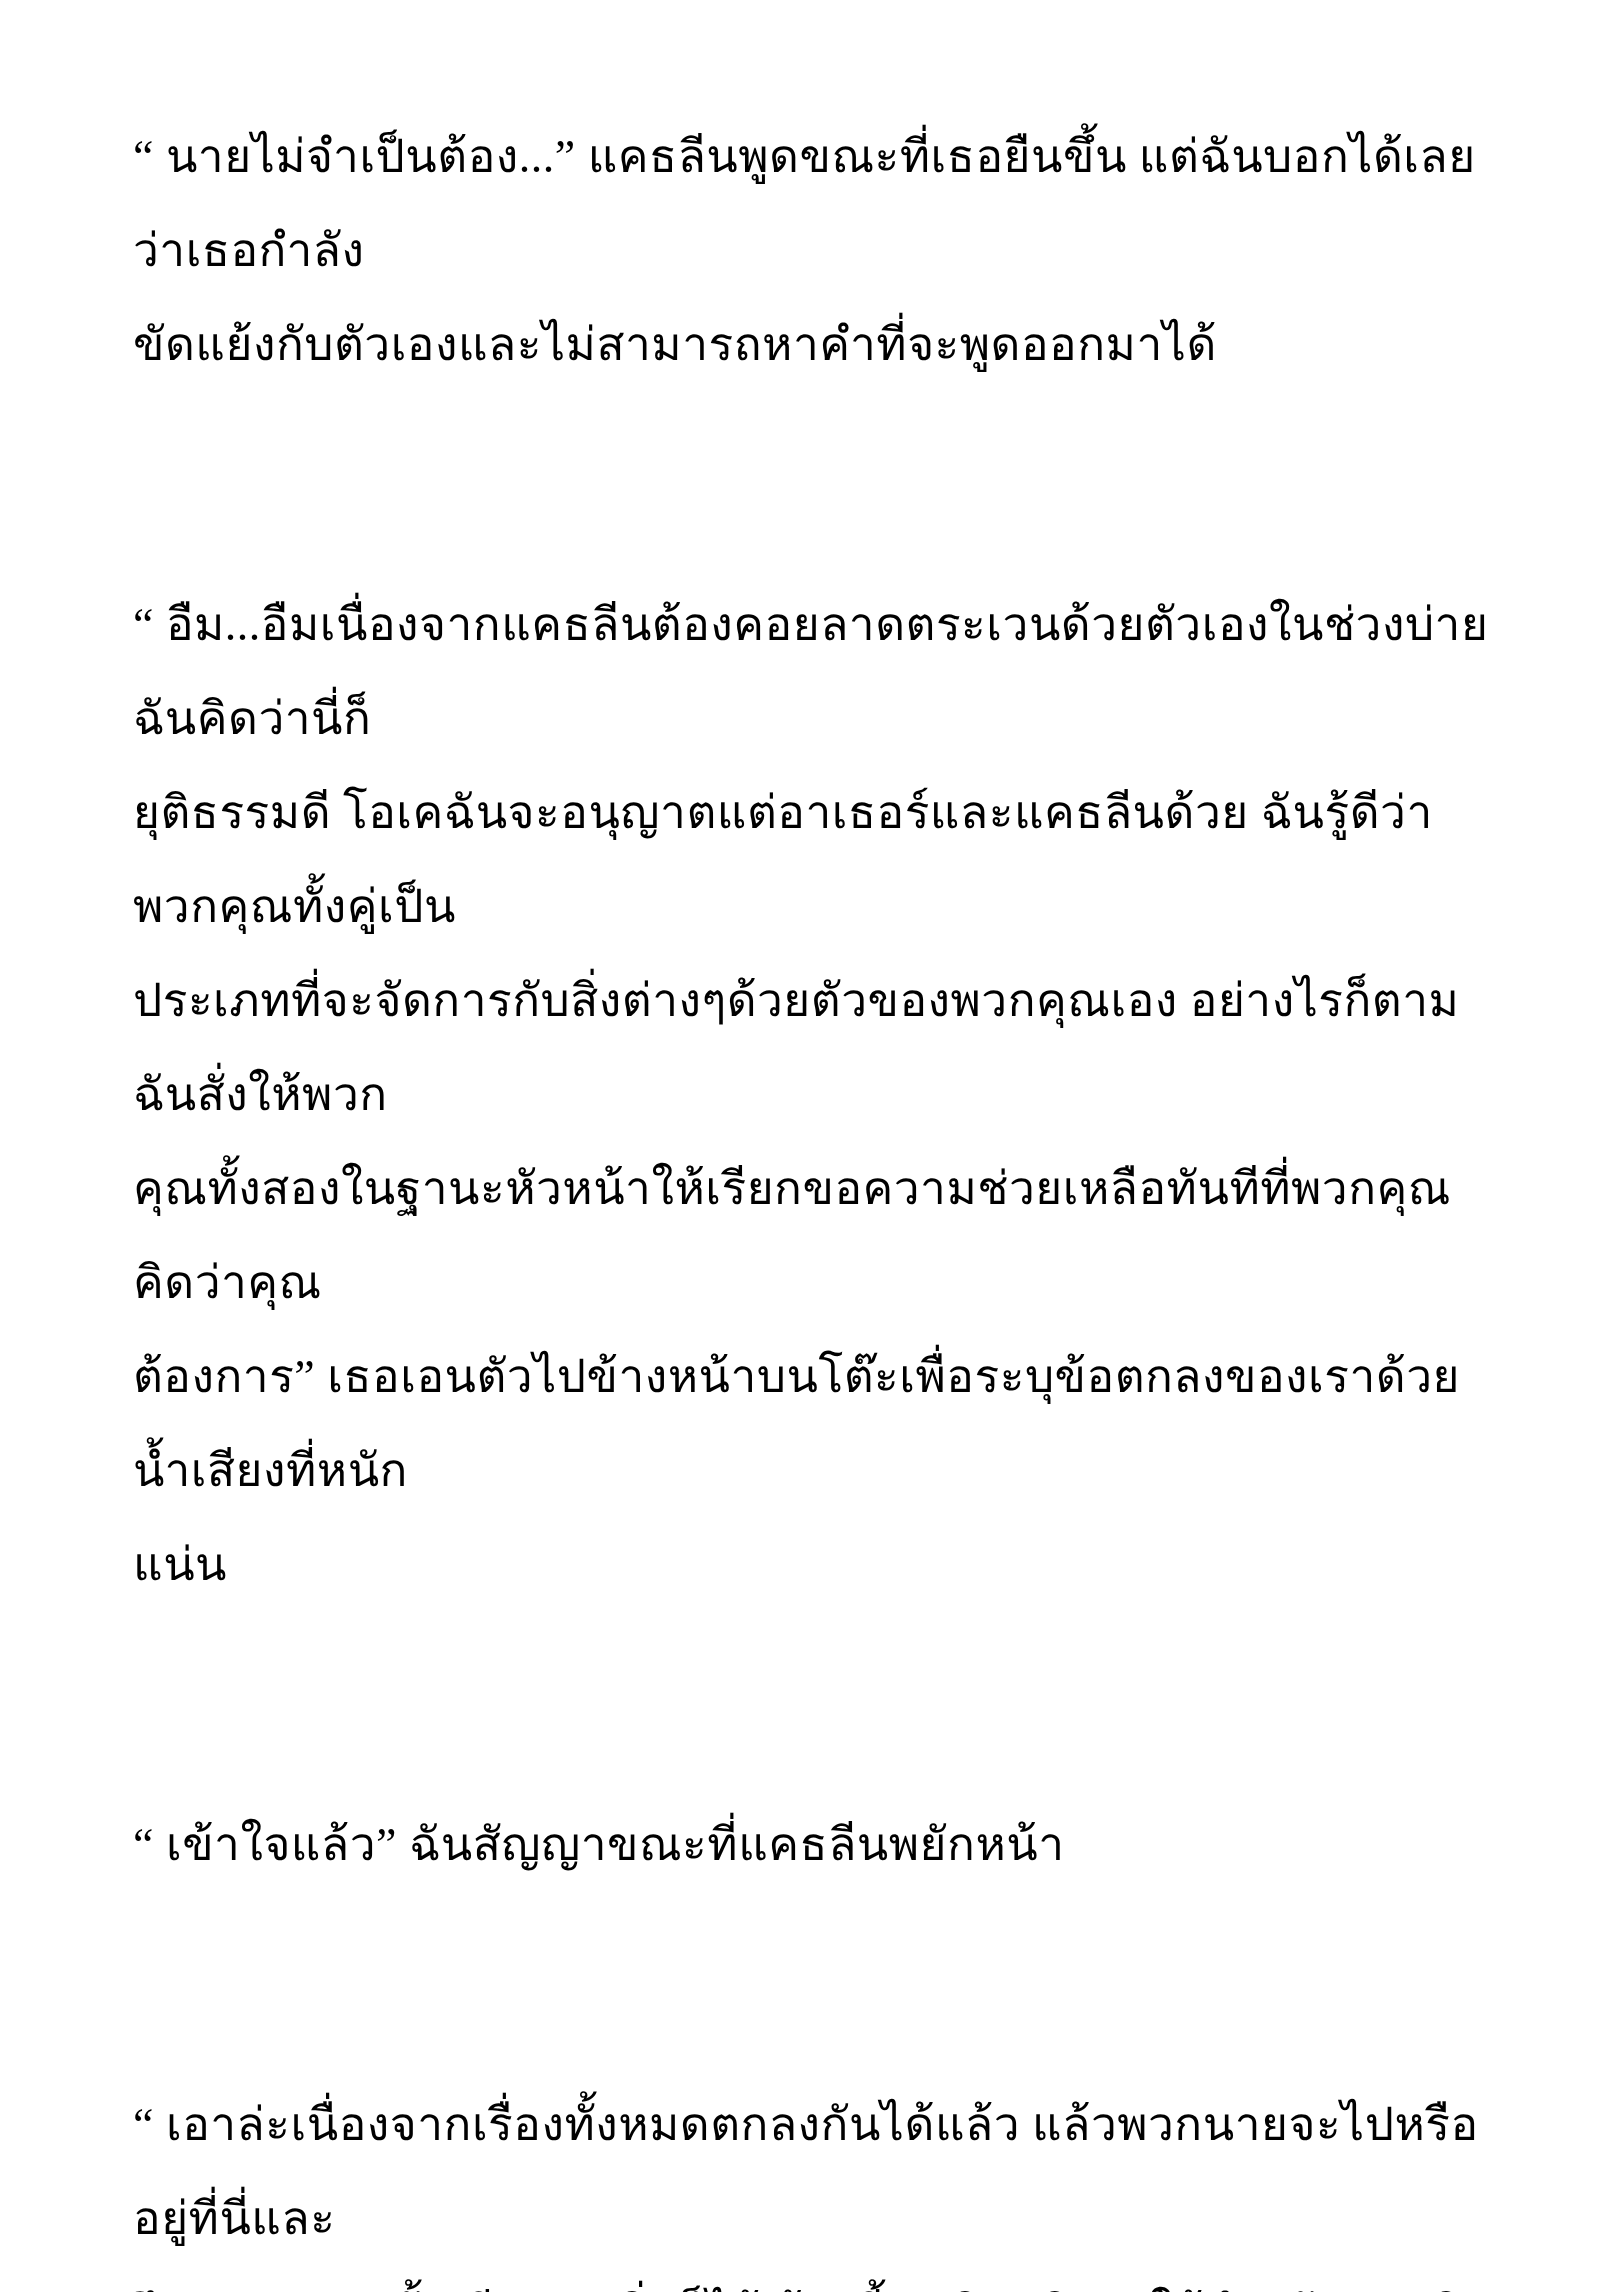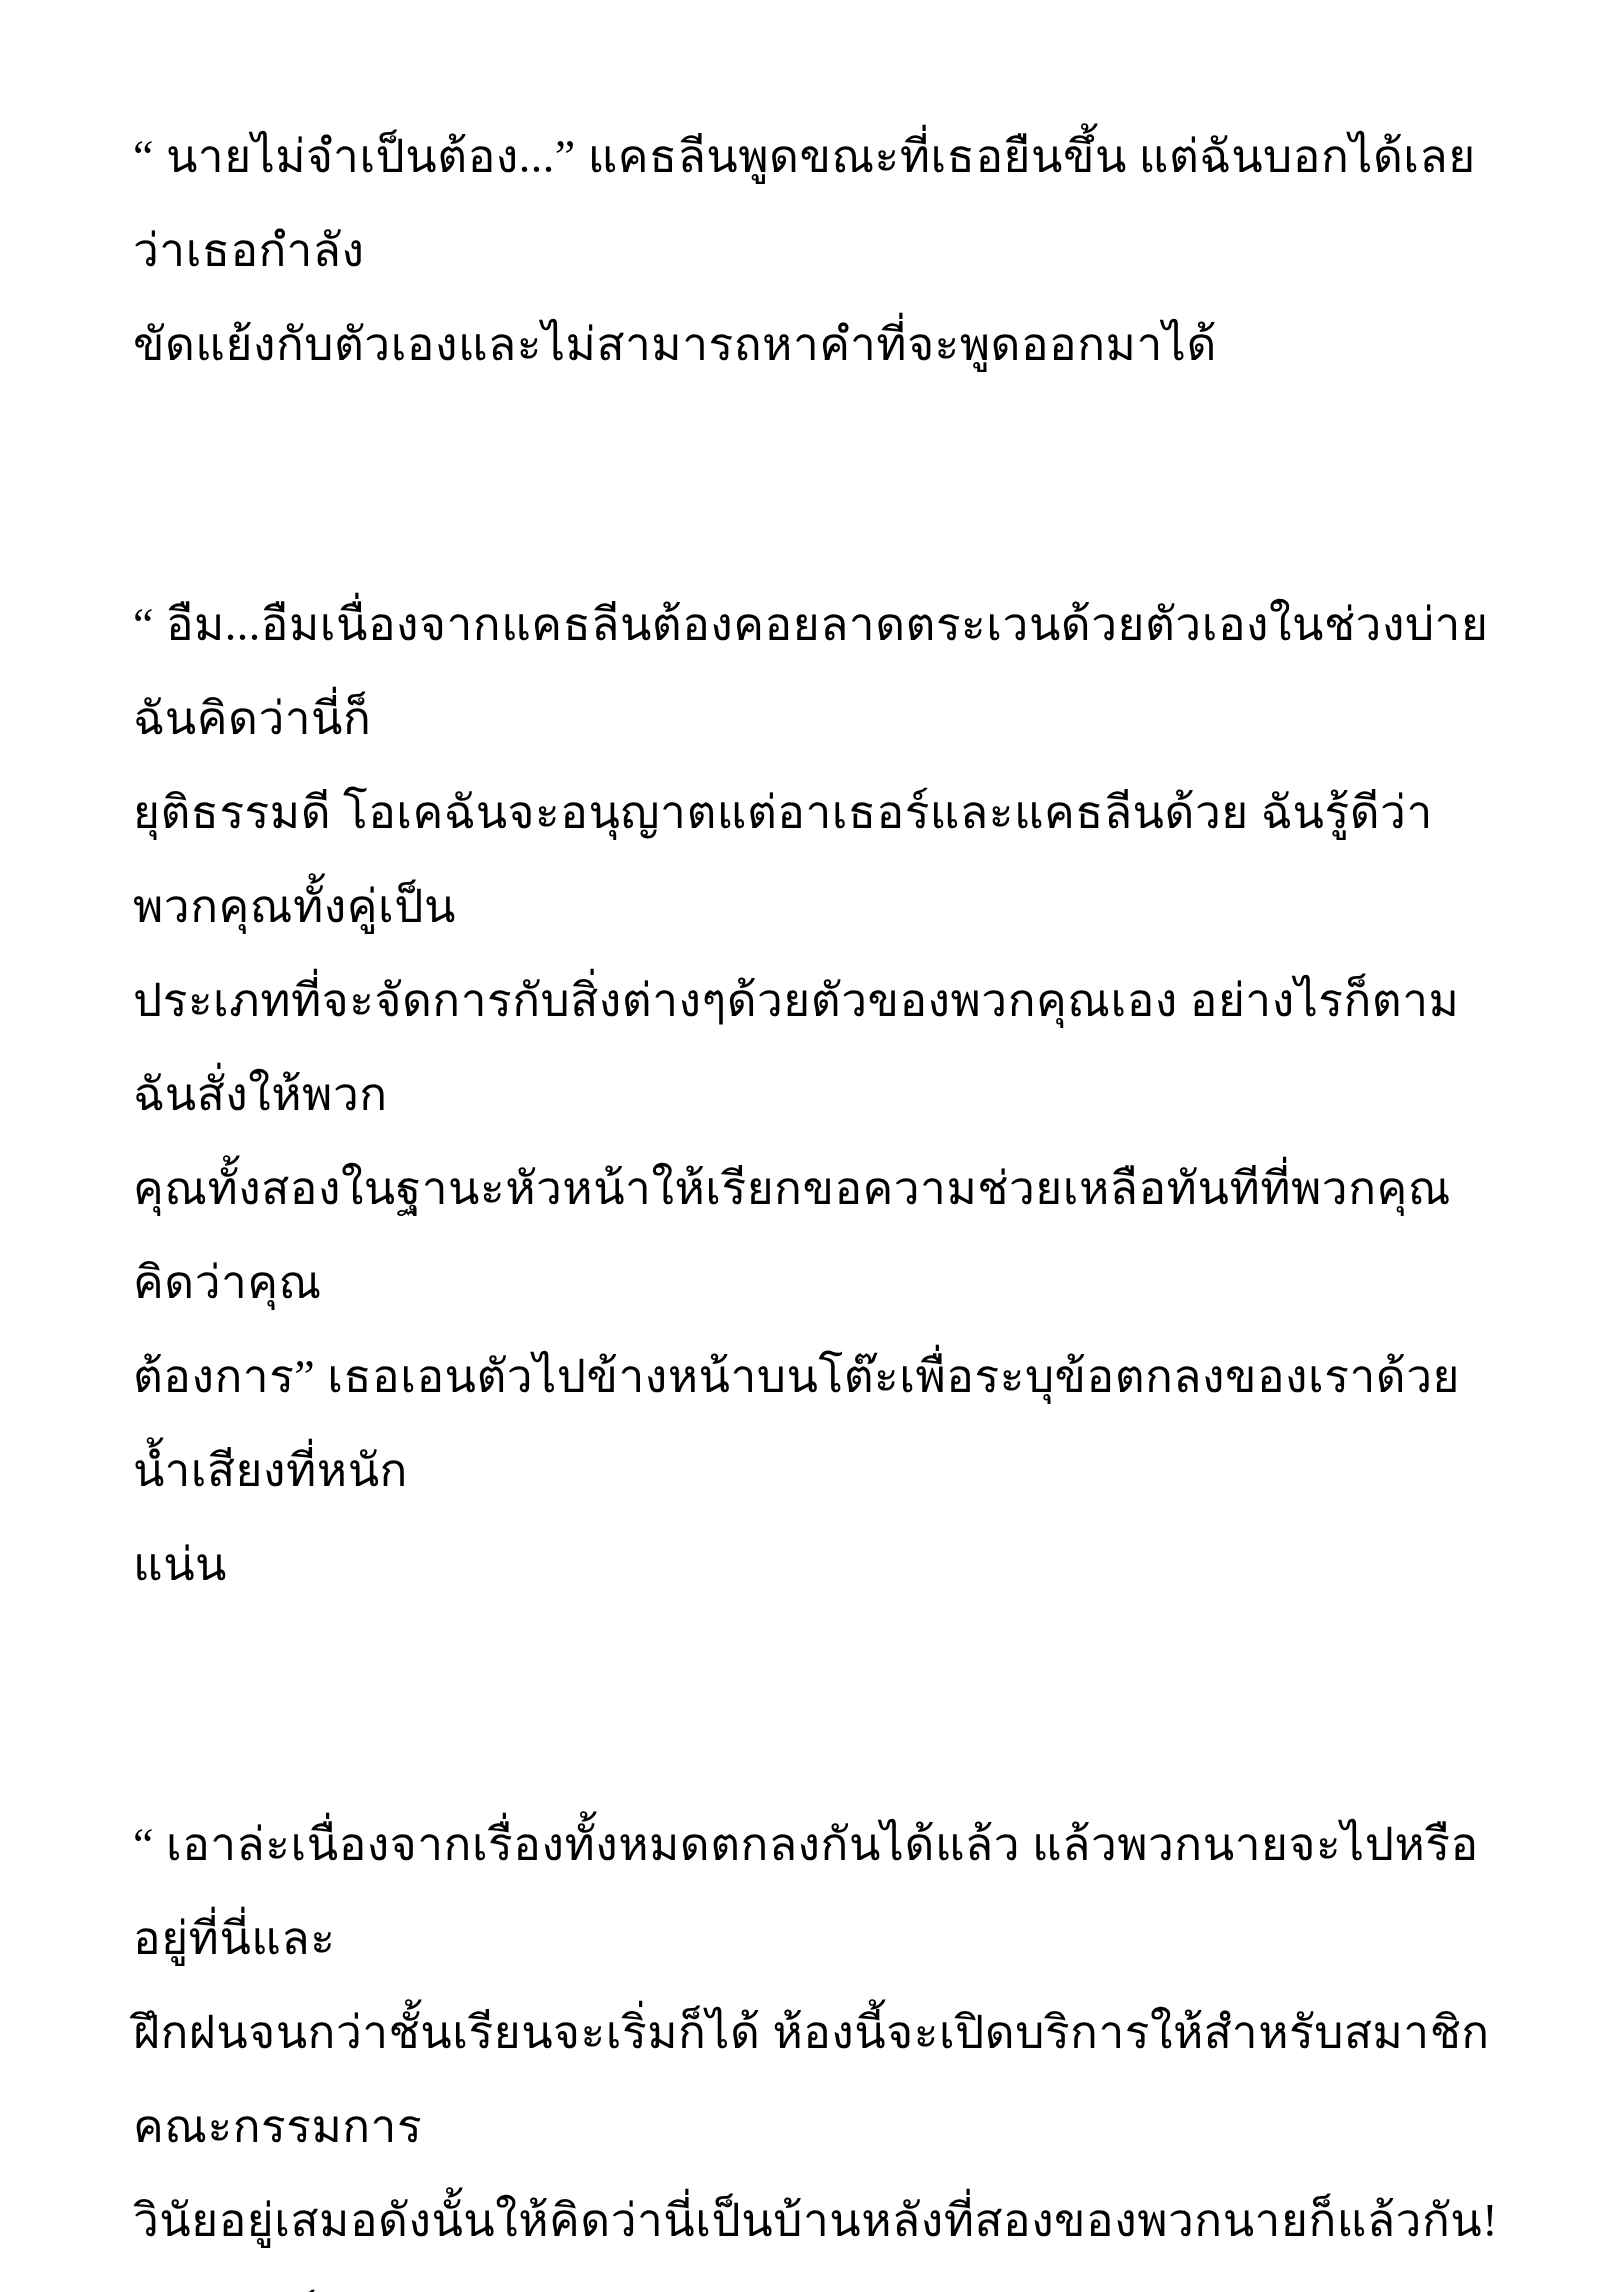--- a/index.html
+++ b/index.html
@@ -35,19 +35,20 @@
 
 <main class="page">
   <p class="para">“ นายไม่จำเป็นต้อง...” แคธลีนพูดขณะที่เธอยืนขึ้น แต่ฉันบอกได้เลยว่าเธอกำลัง
 ขัดแย้งกับตัวเองและไม่สามารถหาคำที่จะพูดออกมาได้</p>
   <p class="para">“ อืม...อืมเนื่องจากแคธลีนต้องคอยลาดตระเวนด้วยตัวเองในช่วงบ่ายฉันคิดว่านี่ก็
 ยุติธรรมดี โอเคฉันจะอนุญาตแต่อาเธอร์และแคธลีนด้วย ฉันรู้ดีว่าพวกคุณทั้งคู่เป็น
 ประเภทที่จะจัดการกับสิ่งต่างๆด้วยตัวของพวกคุณเอง อย่างไรก็ตามฉันสั่งให้พวก
 คุณทั้งสองในฐานะหัวหน้าให้เรียกขอความช่วยเหลือทันทีที่พวกคุณคิดว่าคุณ
 ต้องการ” เธอเอนตัวไปข้างหน้าบนโต๊ะเพื่อระบุข้อตกลงของเราด้วยน้ำเสียงที่หนัก
 แน่น</p>
+  <p class="para">“ เข้าใจแล้ว” ฉันสัญญาขณะที่แคธลีนพยักหน้า</p>
   <p class="para">“ เอาล่ะเนื่องจากเรื่องทั้งหมดตกลงกันได้แล้ว แล้วพวกนายจะไปหรืออยู่ที่นี่และ
 ฝึกฝนจนกว่าชั้นเรียนจะเริ่มก็ได้ ห้องนี้จะเปิดบริการให้สำหรับสมาชิกคณะกรรมการ
 วินัยอยู่เสมอดังนั้นให้คิดว่านี่เป็นบ้านหลังที่สองของพวกนายก็แล้วกัน! ฉันแคมป์อยู่
 ที่นี่มาสองสามคืนแล้วฮ่าๆ !” แคลร์เกาหัวด้วยความลำบากใจ</p>
 
 </main>
 
 
 </body></html>

